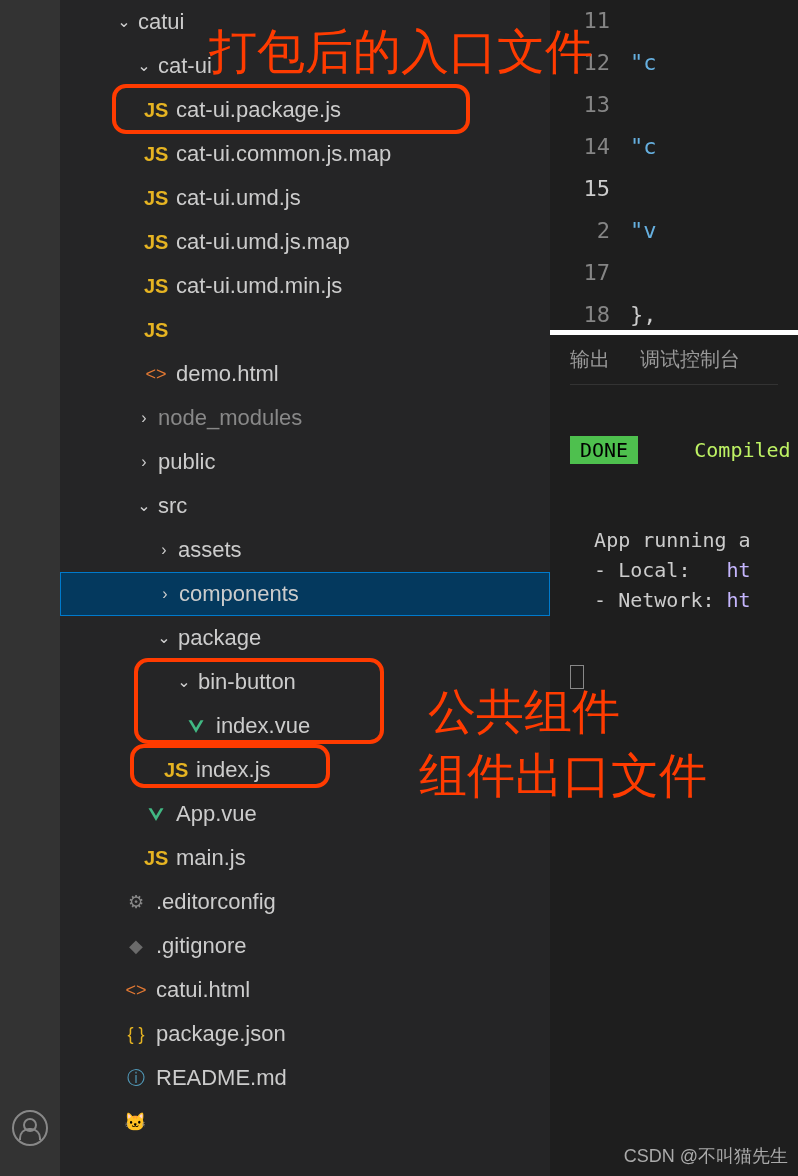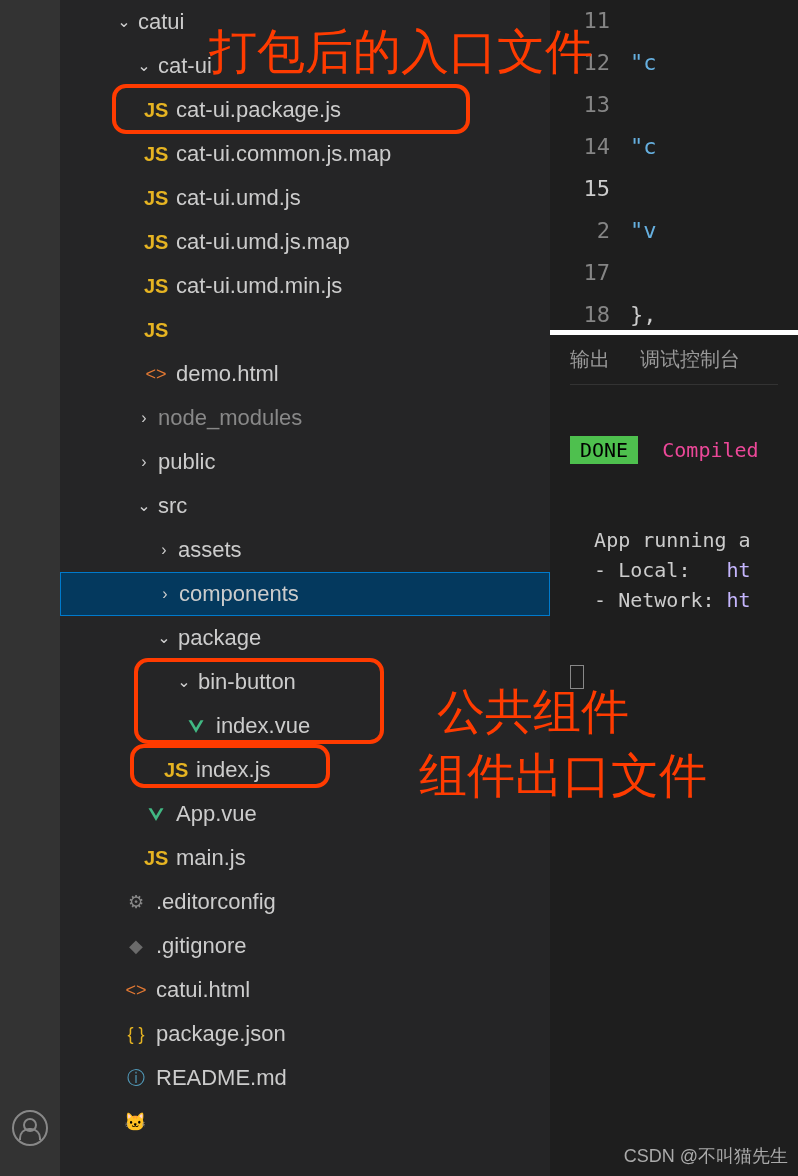--- a/index.html
+++ b/index.html
@@ -136,21 +136,21 @@
       font-size: 20px;
       line-height: 30px;
       padding-top: 20px;
       white-space: pre;
     }
     .done-badge {
       background: #4ec04e;
       color: #000;
       padding: 2px 10px;
     }
-    .compiled { color: #ec4899; }
+    .compiled { color: #bef264; margin-left: 32px; }
     .url { color: #c4b5fd; }
     .cursor-box {
       border: 1px solid #888;
       width: 14px; height: 24px;
       display: inline-block;
       margin-top: 20px;
     }
     .annotation {
       position: absolute;
       color: #ff3b00;
@@ -355,16 +355,16 @@
       </div>
     </div>
   </div>
 </div>
 
 <div class="annotation" style="top:20px; left:200px">打包后的入口文件</div>
 <div class="annotation-box" style="top:84px; left:112px; width:358px; height:50px"></div>
 
 <div class="annotation-box" style="top:658px; left:134px; width:250px; height:86px"></div>
 <div class="annotation-box" style="top:744px; left:130px; width:200px; height:44px"></div>
-<div class="annotation" style="top:680px; left:428px">公共组件</div>
+<div class="annotation" style="top:680px; left:419px">公共组件</div>
 <div class="annotation" style="top:744px; left:410px">组件出口文件</div>
 
 <div class="watermark">CSDN @不叫猫先生</div>
 
 </body></html>

